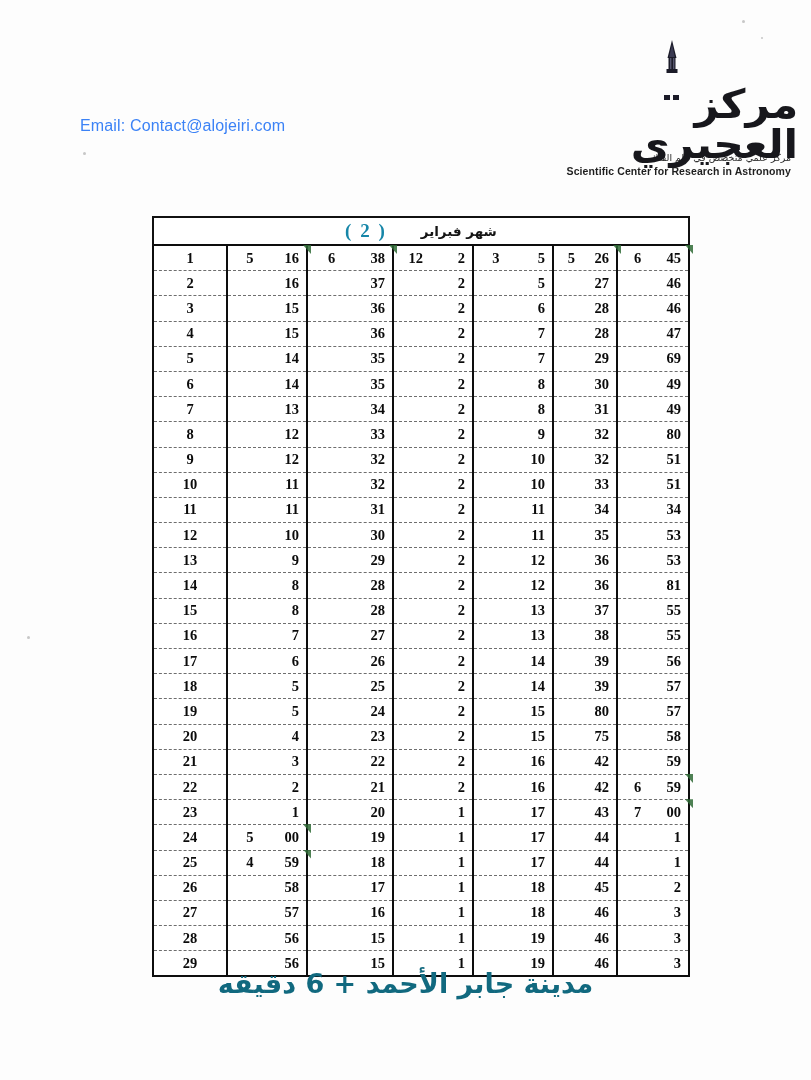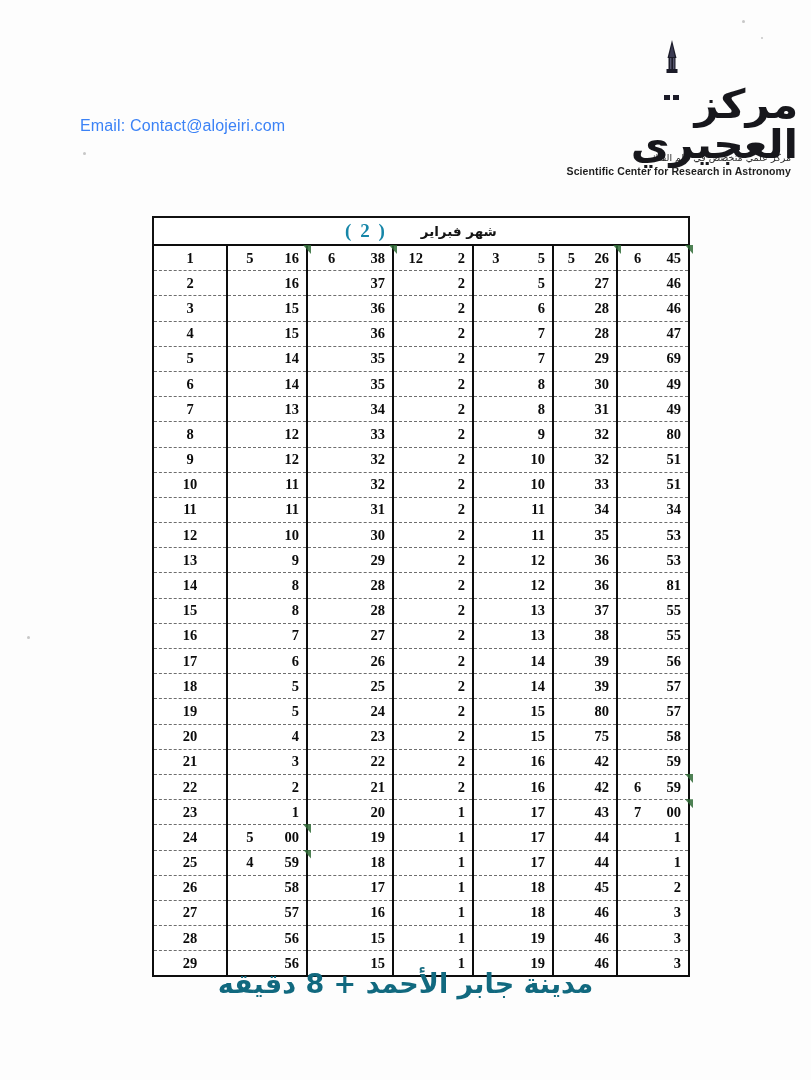--- a/index.html
+++ b/index.html
@@ -1329,15 +1329,15 @@
             <td>
               <div class="cell-time">
                 <span class="mm">3</span>
               </div>
             </td>
           </tr>
         </tbody>
     </table>
   </div>
 
-  <div class="footer-note">مدينة جابر الأحمد + 8 دقيقه</div>
+  <div class="footer-note">مدينة جابر الأحمد + 6 دقيقه</div>
 
 </div>
 
 </body></html>

